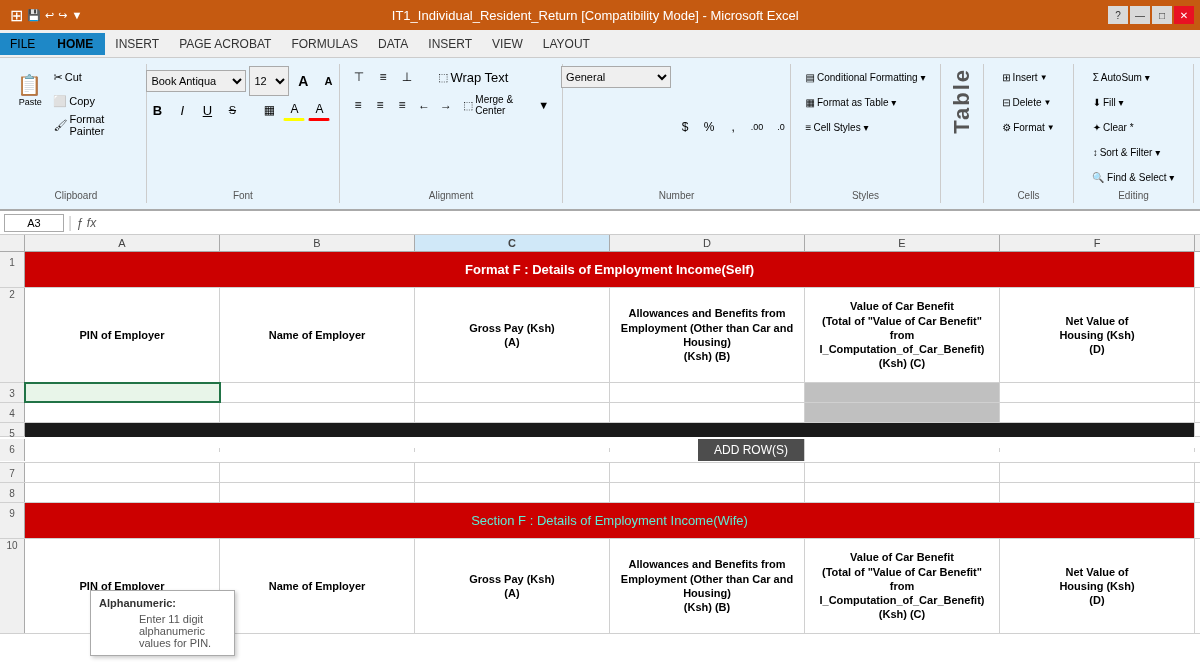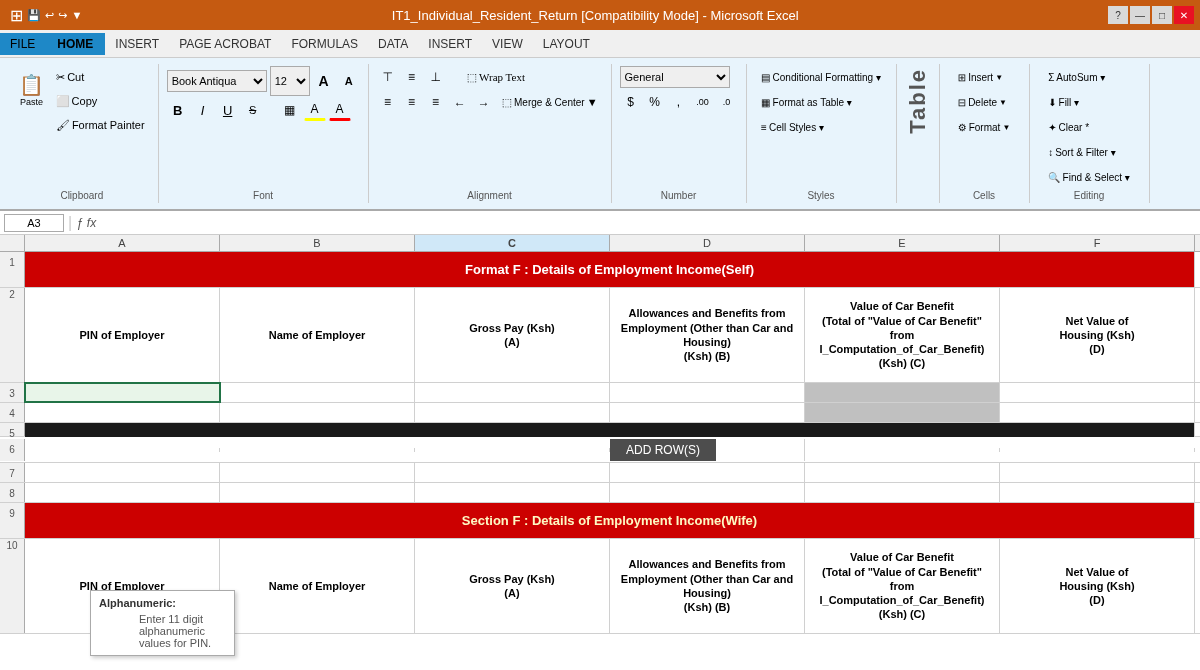--- a/index.html
+++ b/index.html
@@ -394,41 +394,41 @@
 
     <div class="ribbon-group" style="min-width:140px;">
       <div style="display:flex;flex-direction:column;gap:3px;flex:1;">
         <div style="display:flex;align-items:center;gap:2px;">
           <div class="small-icon-btn">⊤</div>
           <div class="small-icon-btn">≡</div>
           <div class="small-icon-btn">⊥</div>
           <div class="rb-sep"></div>
           <div class="wrap-text-btn">
             <span>⬚</span>
-            <span style="font-size:11px;font-family:Liberation Serif, serif;">Wrap Text</span>
+            <span style="font-size:13px;">Wrap Text</span>
           </div>
         </div>
         <div style="display:flex;align-items:center;gap:2px;">
           <div class="small-icon-btn">≡</div>
           <div class="small-icon-btn">≡</div>
           <div class="small-icon-btn">≡</div>
           <div class="small-icon-btn">←</div>
           <div class="small-icon-btn">→</div>
           <div class="merge-btn">
             <span>⬚</span>
             <span style="font-size:10px;">Merge &amp; Center</span>
             <span>▼</span>
           </div>
         </div>
       </div>
       <div class="ribbon-group-label">Alignment</div>
     </div>
 
     <div class="ribbon-group" style="min-width:110px;">
-      <div style="display:flex;flex-direction:column;gap:3px;flex:1;">
+      <div style="display:flex;flex-direction:row;gap:3px;flex:1;">
         <select class="num-format-select">
           <option>General</option>
         </select>
         <div style="display:flex;align-items:center;gap:2px;">
           <div class="small-icon-btn">$</div>
           <div class="small-icon-btn">%</div>
           <div class="small-icon-btn">,</div>
           <div class="small-icon-btn" style="font-size:9px;">.00</div>
           <div class="small-icon-btn" style="font-size:9px;">.0</div>
         </div>
@@ -568,21 +568,21 @@
   <div class="sheet-row black-row" style="height:14px;">
     <div class="row-num">5</div>
     <div class="cell col-A" style="background:#1a1a1a;width:1170px;min-width:1170px;"></div>
   </div>
 
   <div class="sheet-row" style="height:26px;align-items:center;">
     <div class="row-num">6</div>
     <div class="cell col-A"></div>
     <div class="cell col-B"></div>
     <div class="cell col-C"></div>
-    <div class="cell col-D" style="display:flex;align-items:center;justify-content:flex-start;padding:0;">
+    <div class="cell col-D" style="display:flex;align-items:center;justify-content:flex-end;padding:0;">
       <button class="add-row-btn">ADD ROW(S)</button>
     </div>
     <div class="cell col-E"></div>
     <div class="cell col-F"></div>
   </div>
 
   <div class="sheet-row" style="height:20px;">
     <div class="row-num">7</div>
     <div class="cell col-A"></div>
     <div class="cell col-B"></div>
@@ -597,21 +597,21 @@
     <div class="cell col-A"></div>
     <div class="cell col-B"></div>
     <div class="cell col-C"></div>
     <div class="cell col-D"></div>
     <div class="cell col-E"></div>
     <div class="cell col-F"></div>
   </div>
 
   <div class="sheet-row section-header-row" style="height:36px;">
     <div class="row-num">9</div>
-    <div class="cell col-A" style="background:#cc0000;color:#fef9c3;font-weight:bold;text-align:center;font-size:13px;padding:16px 4px;width:1170px;min-width:1170px;display:flex;align-items:center;justify-content:center;">
+    <div class="cell col-A" style="background:#cc0000;color:#5eead4;font-weight:normal;text-align:center;font-size:13px;padding:16px 4px;width:1170px;min-width:1170px;display:flex;align-items:center;justify-content:center;">
       Section F : Details of Employment Income(Wife)
     </div>
   </div>
 
   <div class="sheet-row" style="min-height:95px;align-items:stretch;">
     <div class="row-num" style="line-height:1;">10</div>
     <div class="cell col-A col-label-row" style="font-weight:bold;text-align:center;white-space:normal;word-wrap:break-word;line-height:1.3;padding:4px;display:flex;align-items:center;justify-content:center;">PIN of Employer</div>
     <div class="cell col-B col-label-row" style="font-weight:bold;text-align:center;white-space:normal;word-wrap:break-word;line-height:1.3;padding:4px;display:flex;align-items:center;justify-content:center;">Name of Employer</div>
     <div class="cell col-C col-label-row" style="font-weight:bold;text-align:center;white-space:normal;word-wrap:break-word;line-height:1.3;padding:4px;display:flex;align-items:center;justify-content:center;">Gross Pay (Ksh)<br>(A)</div>
     <div class="cell col-D col-label-row" style="font-weight:bold;text-align:center;white-space:normal;word-wrap:break-word;line-height:1.3;padding:4px;display:flex;align-items:center;justify-content:center;">Allowances and Benefits from Employment (Other than Car and Housing)<br>(Ksh) (B)</div>

